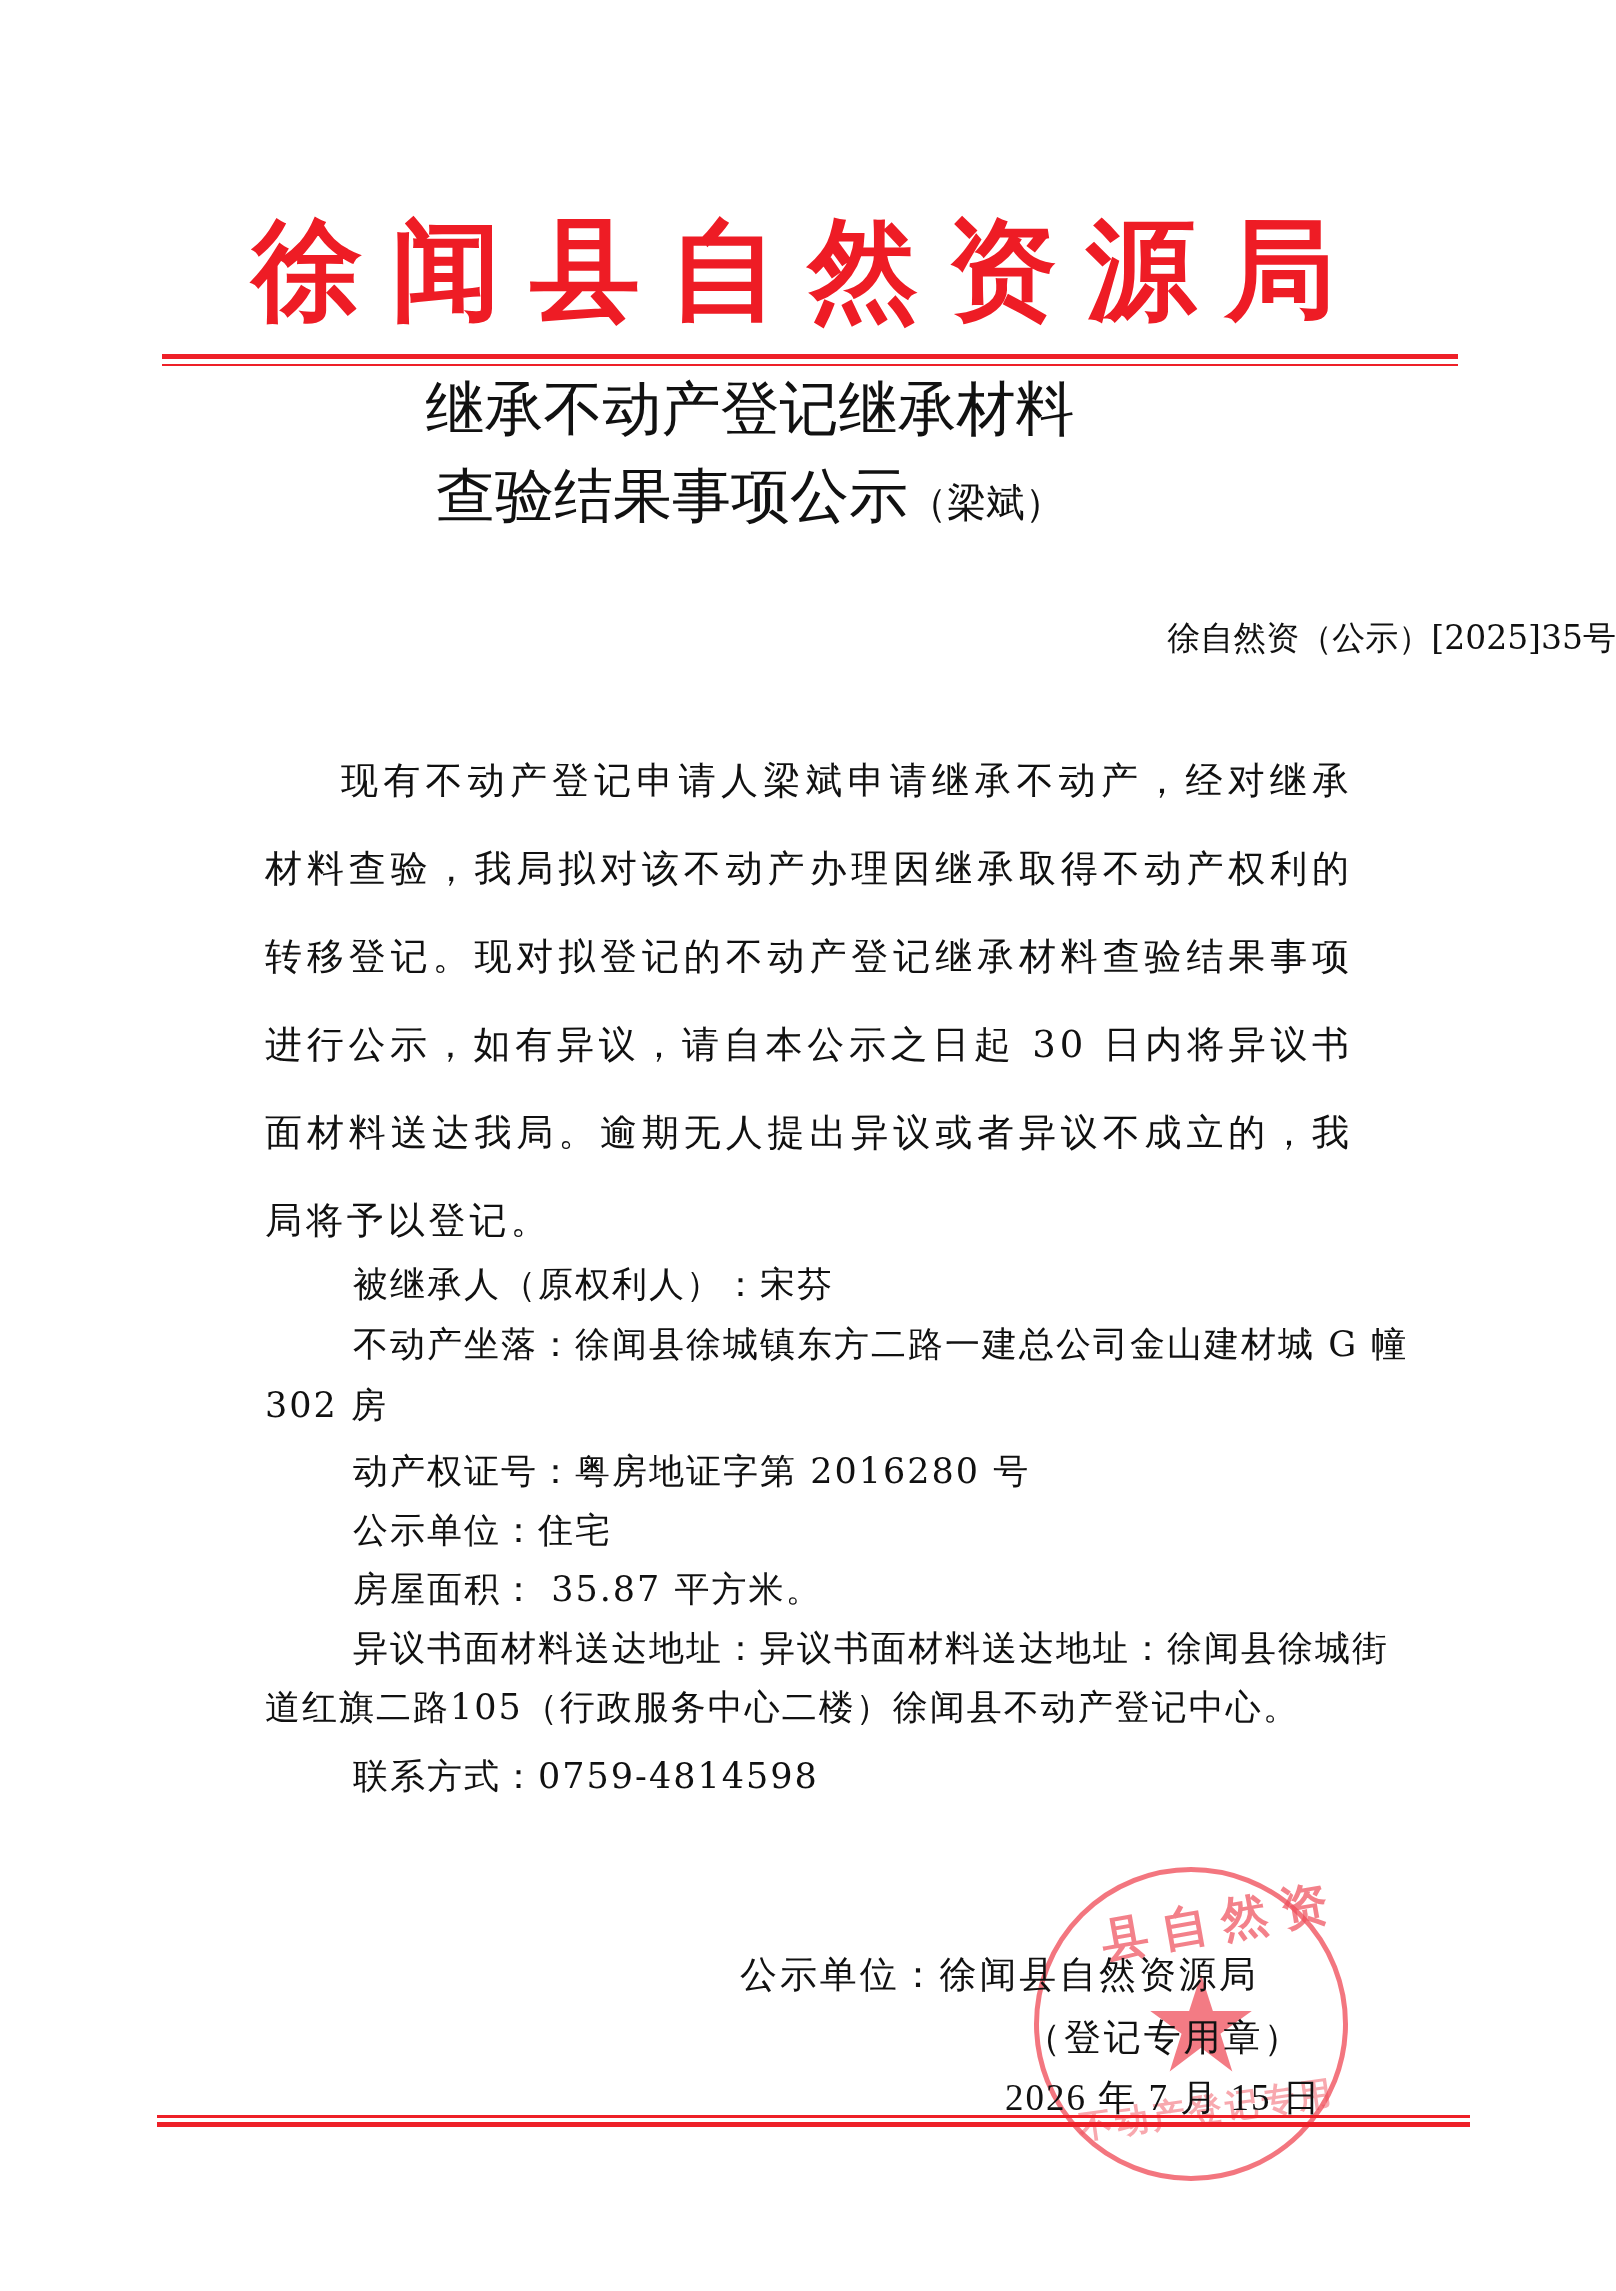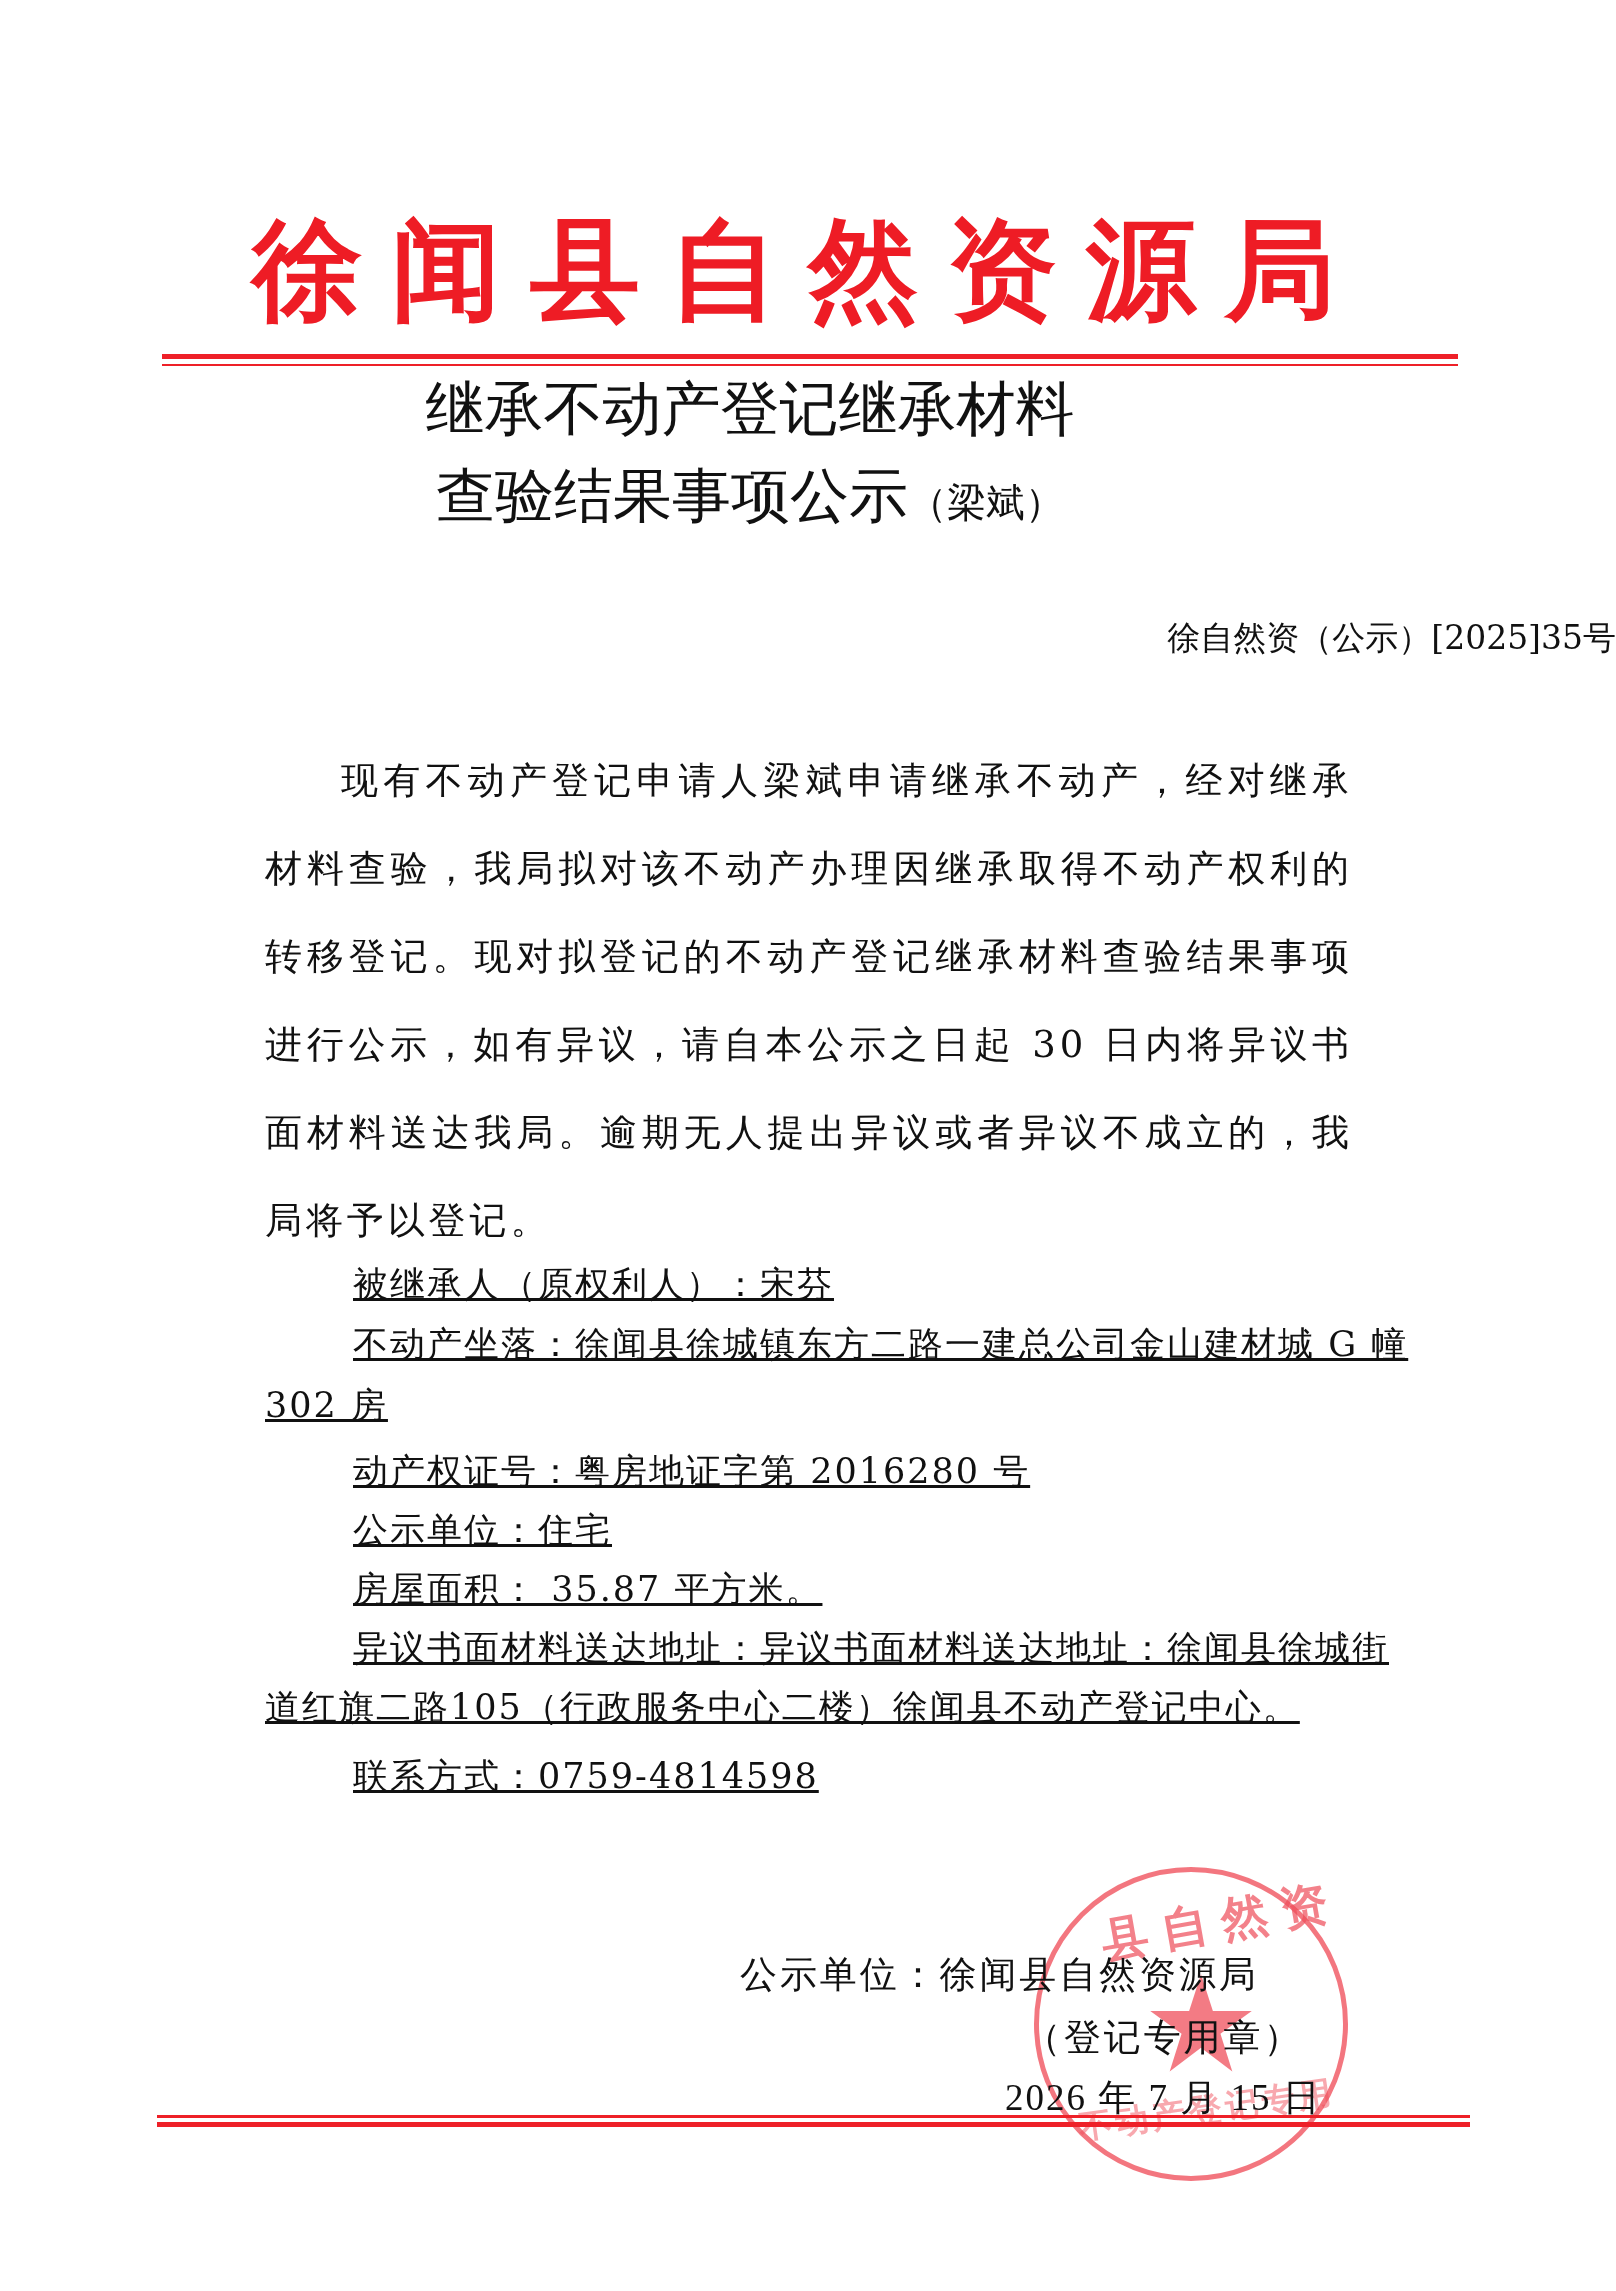--- a/index.html
+++ b/index.html
@@ -35,21 +35,21 @@
 
 <div class="abs title" style="top:370px;">继承不动产登记继承材料</div>
 <div class="abs title" style="top:457px;">
   <span>查验结果事项公示</span><small>（梁斌）</small>
 </div>
 
 <div class="abs docno">徐自然资（公示）[2025]35号</div>
 
 <div class="abs para">现有不动产登记申请人梁斌申请继承不动产，经对继承材料查验，我局拟对该不动产办理因继承取得不动产权利的转移登记。现对拟登记的不动产登记继承材料查验结果事项进行公示，如有异议，请自本公示之日起 30 日内将异议书面材料送达我局。逾期无人提出异议或者异议不成立的，我局将予以登记。</div>
 
-<div class="abs info" style="top:1255px;text-decoration:underline;">
+<div class="abs info" style="top:1255px;">
   <div class="line">被继承人（原权利人）：宋芬</div>
   <div class="line" style="line-height:61px;">不动产坐落：徐闻县徐城镇东方二路一建总公司金山建材城 G 幢 302 房</div>
   <div class="line" style="margin-top:5.9px;">动产权证号：粤房地证字第 2016280 号</div>
   <div class="line">公示单位：住宅</div>
   <div class="line">房屋面积： 35.87 平方米。</div>
   <div class="line" style="line-height:59px;">异议书面材料送达地址：异议书面材料送达地址：徐闻县徐城街道红旗二路105（行政服务中心二楼）徐闻县不动产登记中心。</div>
   <div class="line" style="margin-top:9.8px;">联系方式：0759-4814598</div>
 </div>
 
 <div class="abs seal">

